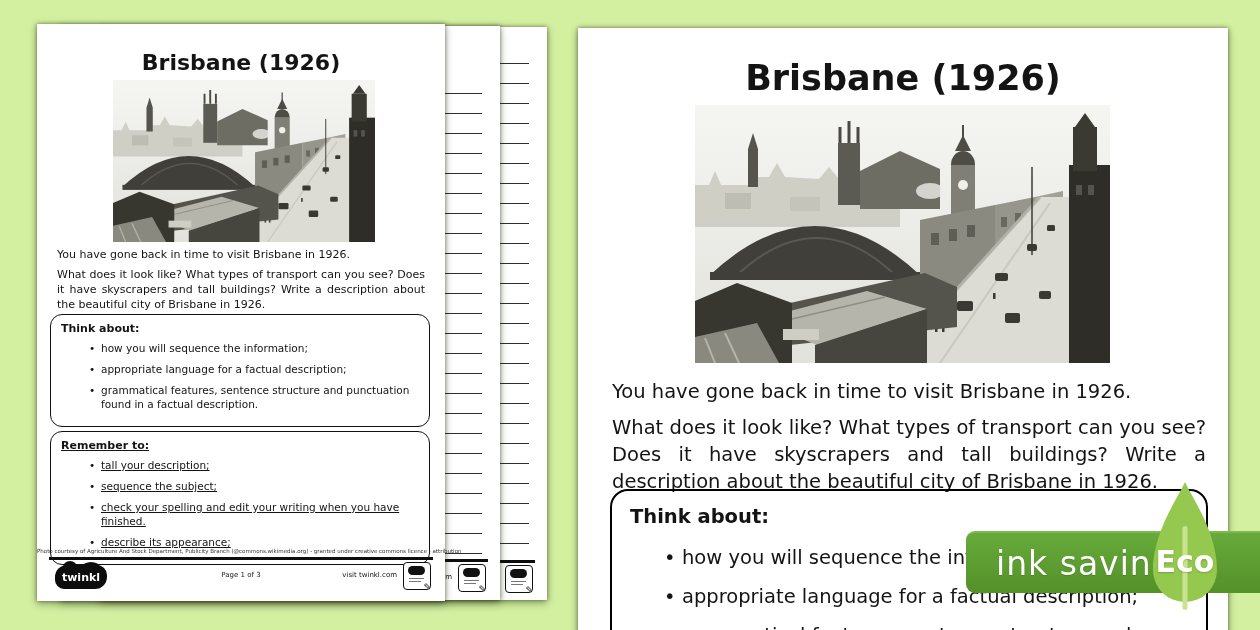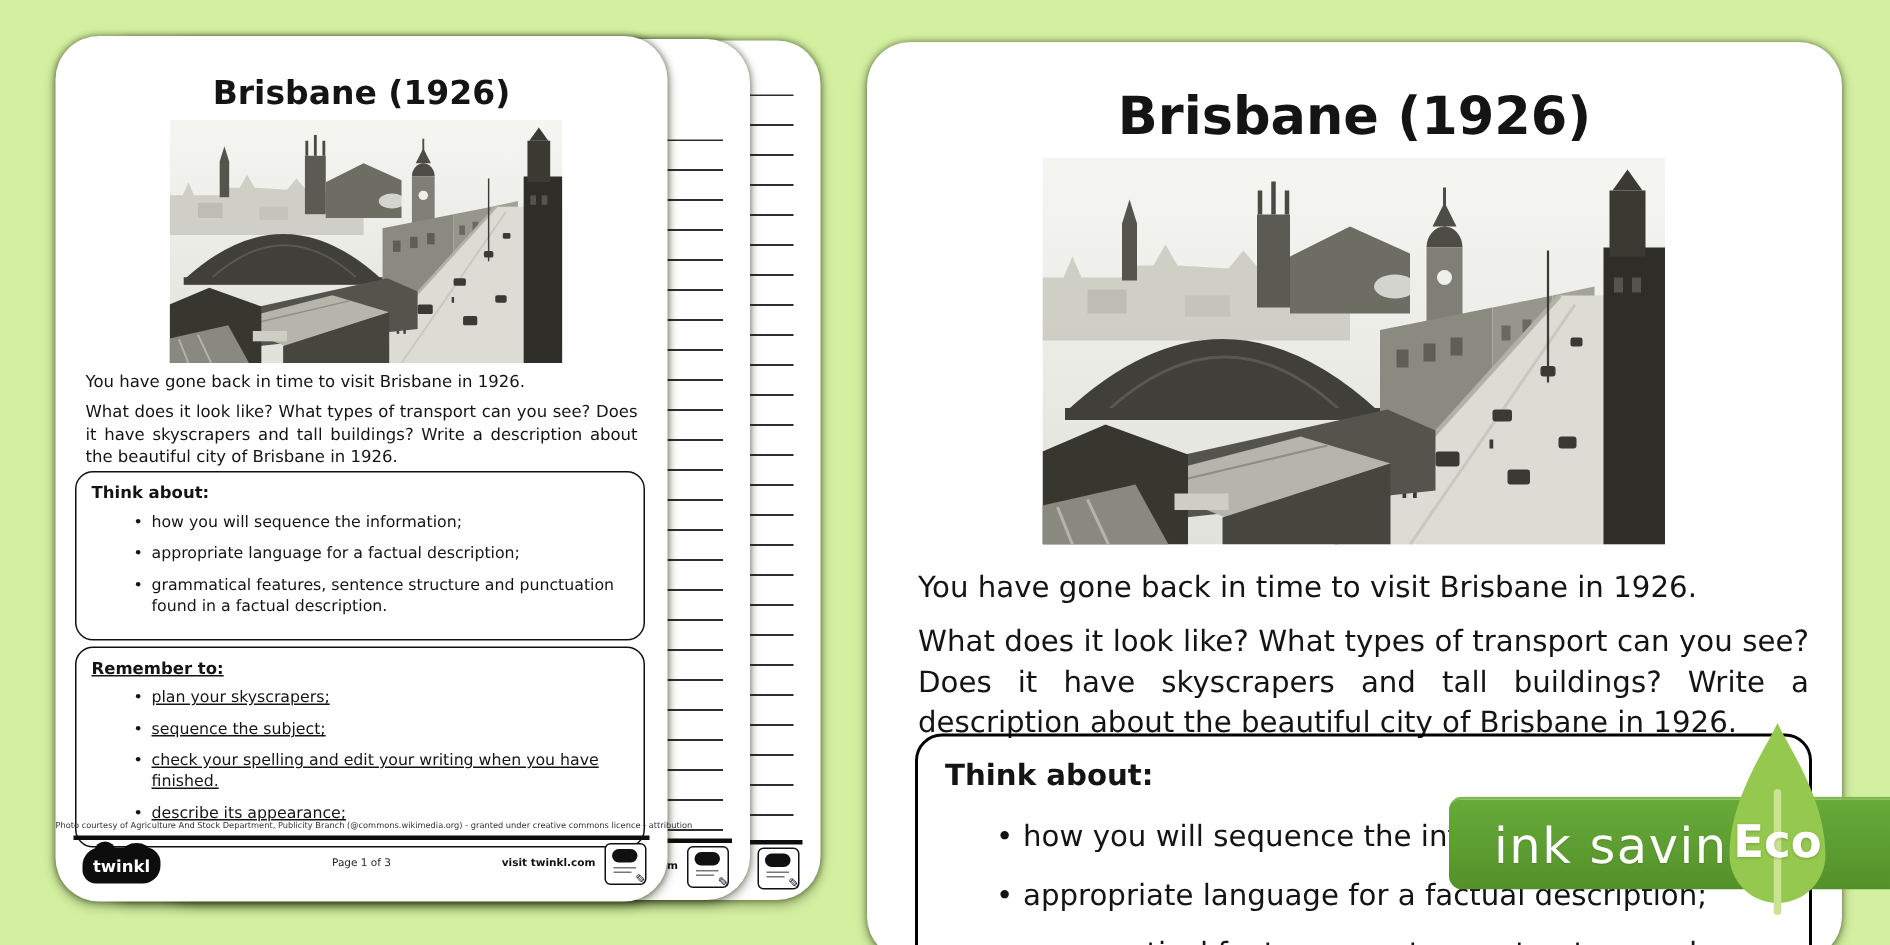--- a/index.html
+++ b/index.html
@@ -1,34 +1,34 @@
 <!DOCTYPE html>
 <html><head>
 <meta charset="utf-8">
 <style>
   html,body{margin:0;padding:0;}
   body{width:1260px;height:630px;overflow:hidden;font-family:"DejaVu Sans",sans-serif;}
   .canvas{position:relative;width:1260px;height:630px;background:#d3efa0;overflow:hidden;}
 
   
-  .page{position:absolute;background:#fff;box-shadow:0 0 4px rgba(25,40,5,.55),0 3px 8px rgba(25,40,5,.35);border-radius:29px;}
+  .page{position:absolute;background:#fff;box-shadow:0 0 4px rgba(25,40,5,.55),0 3px 8px rgba(25,40,5,.35);}
   .page3{left:100px;top:27px;width:447px;height:573px;z-index:1;}
   .page2{left:60px;top:26px;width:440px;height:574px;z-index:2;}
   .page1{left:37px;top:24px;width:408px;height:577px;z-index:3;}
   .pageR{left:578px;top:28px;width:650px;height:612px;z-index:4;}
 
   
   .ruled-lines{position:absolute;left:10px;right:18px;
     background:repeating-linear-gradient(to bottom,#2e2e2e 0 1px,transparent 1px 20px);}
   .page2 .ruled-lines{top:67px;height:462px;}
   .page3 .ruled-lines{top:36px;height:492px;}
 
   
   .thick-line{position:absolute;left:12px;right:12px;top:533px;height:3px;background:#0d0d0d;}
-  .visit{position:absolute;right:48px;top:547px;font-size:7px;font-weight:bold;color:#111;white-space:nowrap;margin-left:16px;}
+  .visit{position:absolute;right:48px;top:547px;font-size:7px;font-weight:normal;color:#111;white-space:nowrap;margin-left:16px;}
   .tw-badge{position:absolute;right:14px;top:538px;width:26px;height:26px;background:#fff;
     border:1.5px solid #111;border-radius:4px;}
   .tw-badge-blob{position:absolute;left:4px;top:3px;width:17px;height:9px;background:#111;border-radius:5px;}
   .tw-badge-lines i{position:absolute;left:5px;height:1px;background:#777;display:block;}
   .tw-badge-lines i:nth-child(1){top:15px;width:15px;}
   .tw-badge-lines i:nth-child(2){top:18px;width:12px;}
   .tw-badge-pencil{position:absolute;right:-1px;bottom:-3px;font-size:9px;color:#111;}
 
   .tw-logo{position:absolute;left:18px;top:541px;width:52px;height:24px;background:#0d0d0d;
     border-radius:12px 10px 12px 9px;color:#fff;font-weight:bold;font-size:11px;
@@ -186,21 +186,21 @@
       <ul>
         <li>how you will sequence the information;</li>
         <li>appropriate language for a factual description;</li>
         <li>grammatical features, sentence structure and punctuation found in a factual description.</li>
       </ul>
     </div>
 
     <div class="box-sm remember-sm">
       <div class="box-head">Remember to:</div>
       <ul>
-        <li>plan your skyscrapers;</li>
+        <li>tall your description;</li>
         <li>sequence the subject;</li>
         <li>check your spelling and edit your writing when you have finished.</li>
         <li>describe its appearance;</li>
       </ul>
     </div>
 
     <div class="credit">Photo courtesy of Agriculture And Stock Department, Publicity Branch (@commons.wikimedia.org) - granted under creative commons licence - attribution</div>
     <div class="thick-line"></div>
     <div class="tw-logo">
         <span>twinkl</span>

